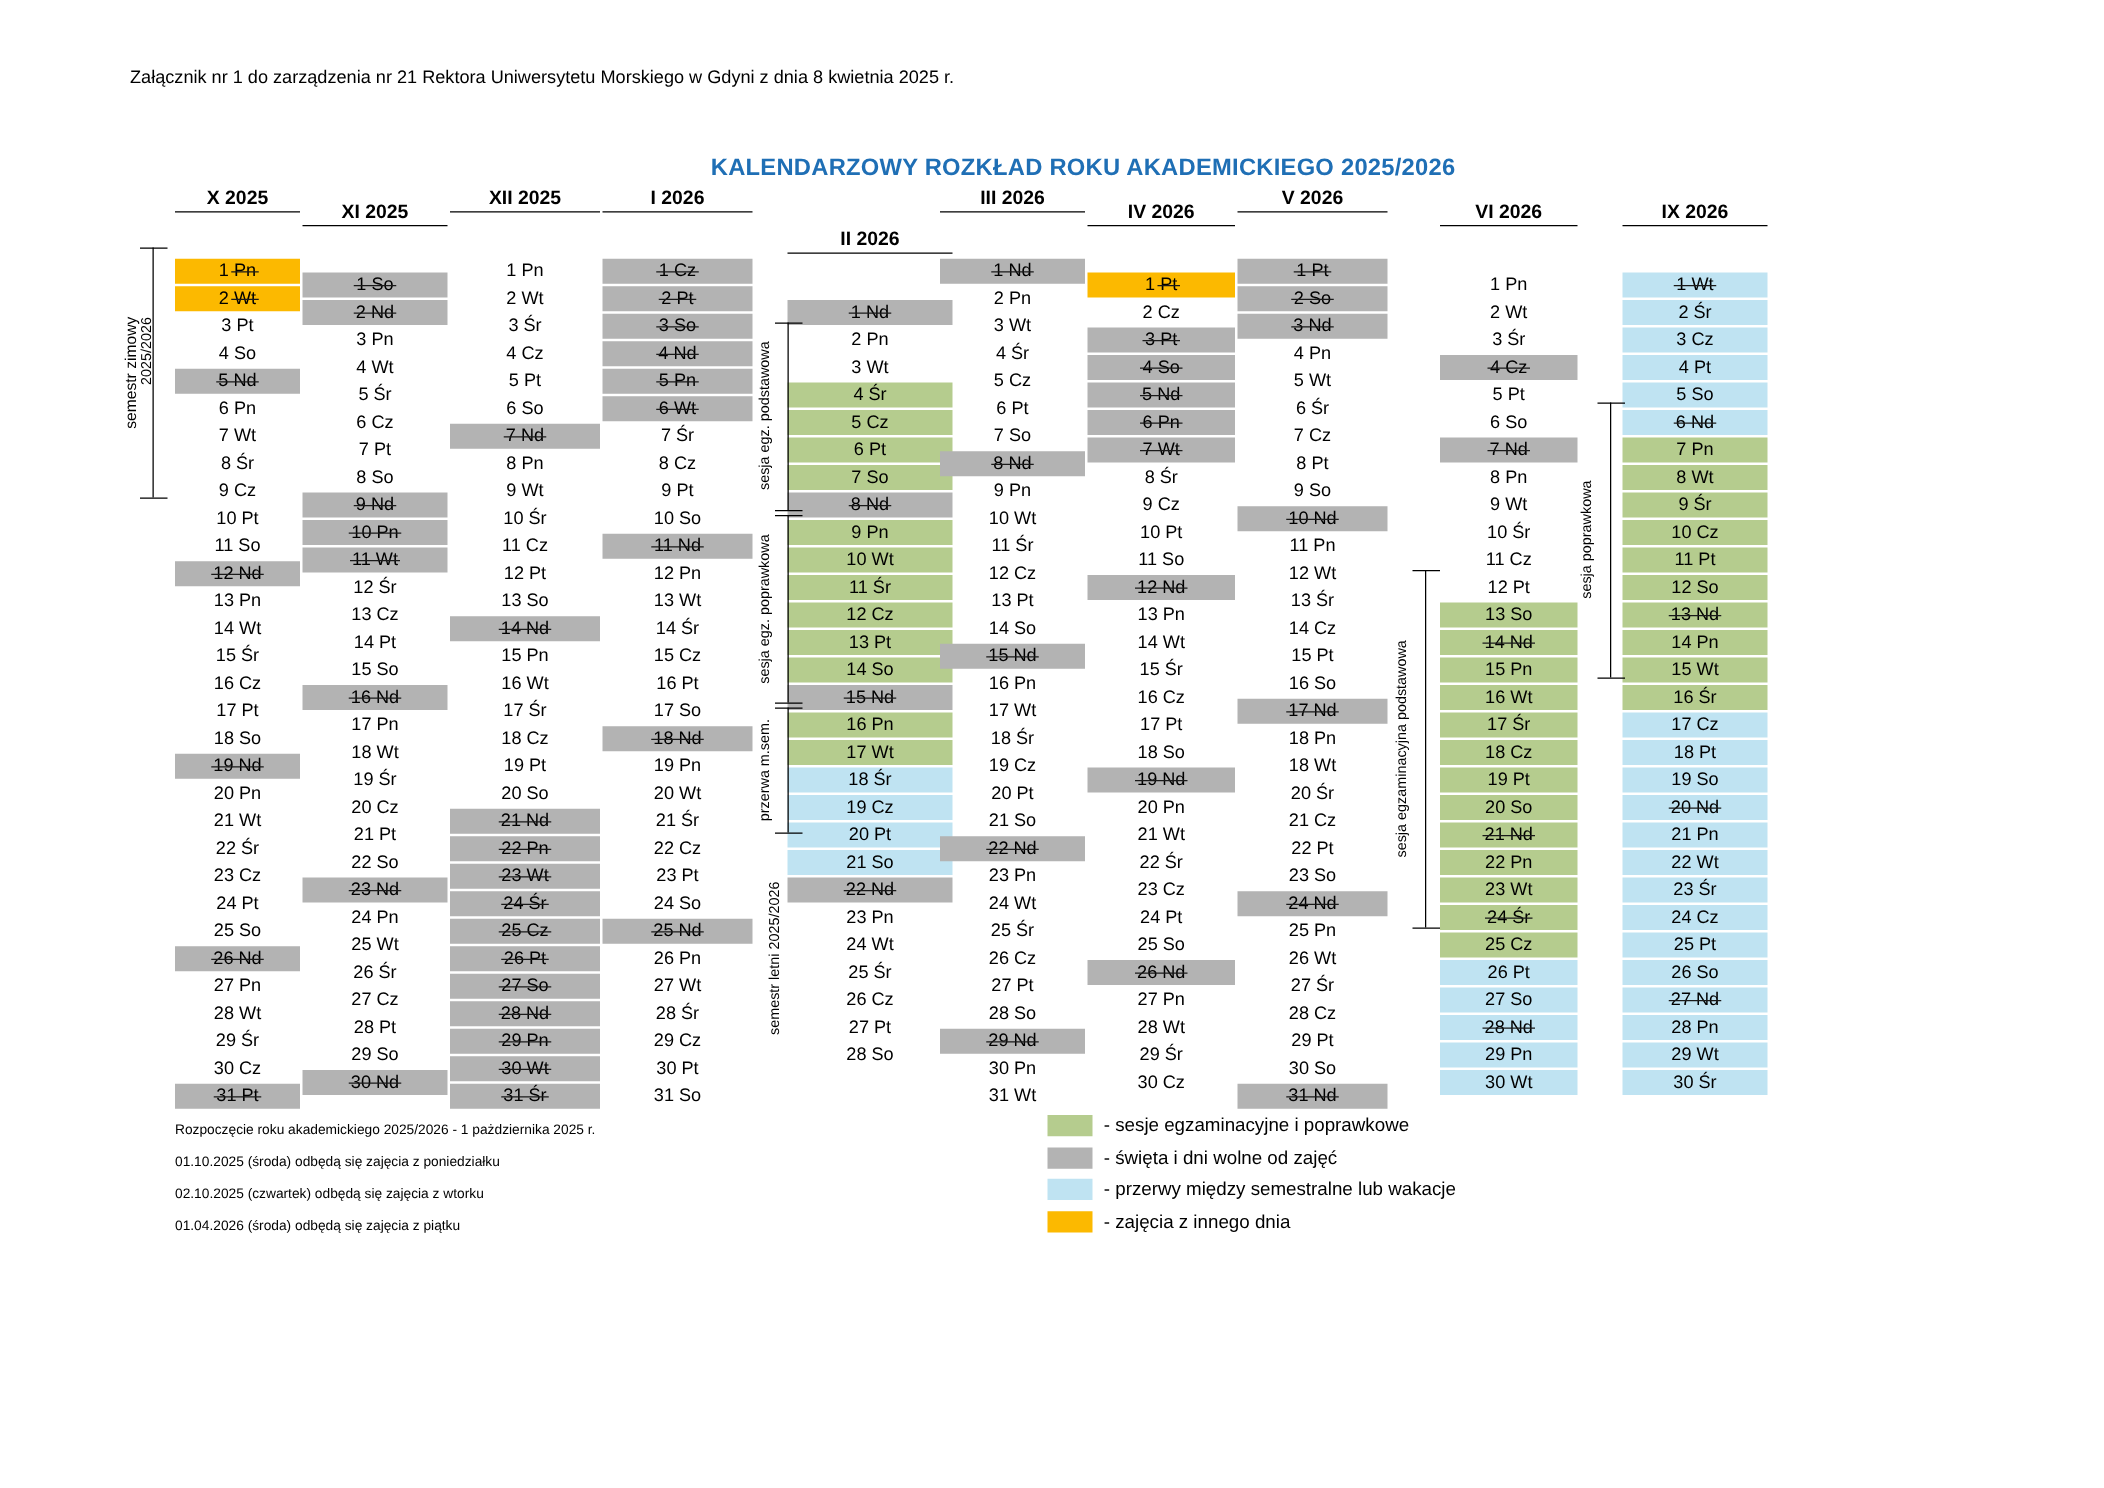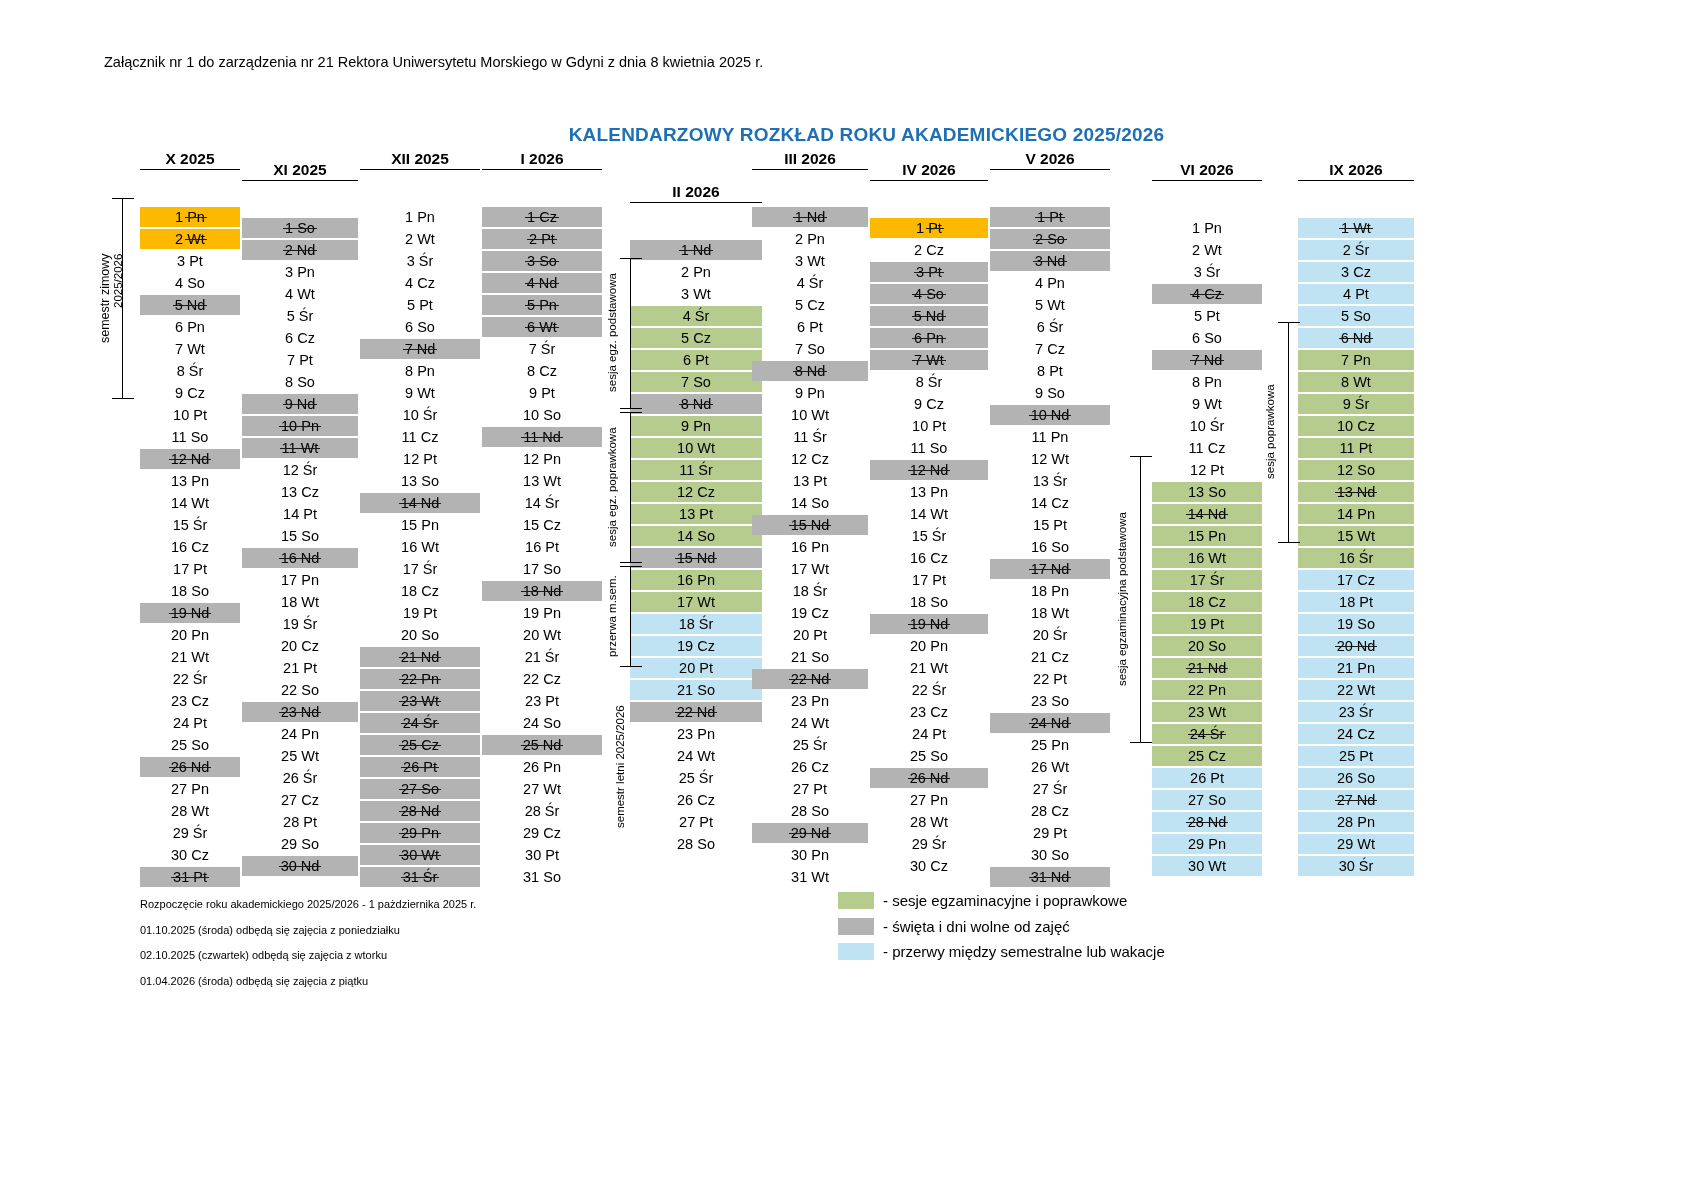--- a/index.html
+++ b/index.html
@@ -546,13 +546,17 @@
     <span>- sesje egzaminacyjne i poprawkowe</span>
   </div>
   <div class="legend-row">
     <span class="swatch sw-grey"></span>
     <span>- święta i dni wolne od zajęć</span>
   </div>
   <div class="legend-row">
     <span class="swatch sw-blue"></span>
     <span>- przerwy między semestralne lub wakacje</span>
   </div>
+  <div class="legend-row">
+    <span class="swatch sw-orange"></span>
+    <span>- zajęcia z innego dnia</span>
+  </div>
 </div>
 
 </body></html>

